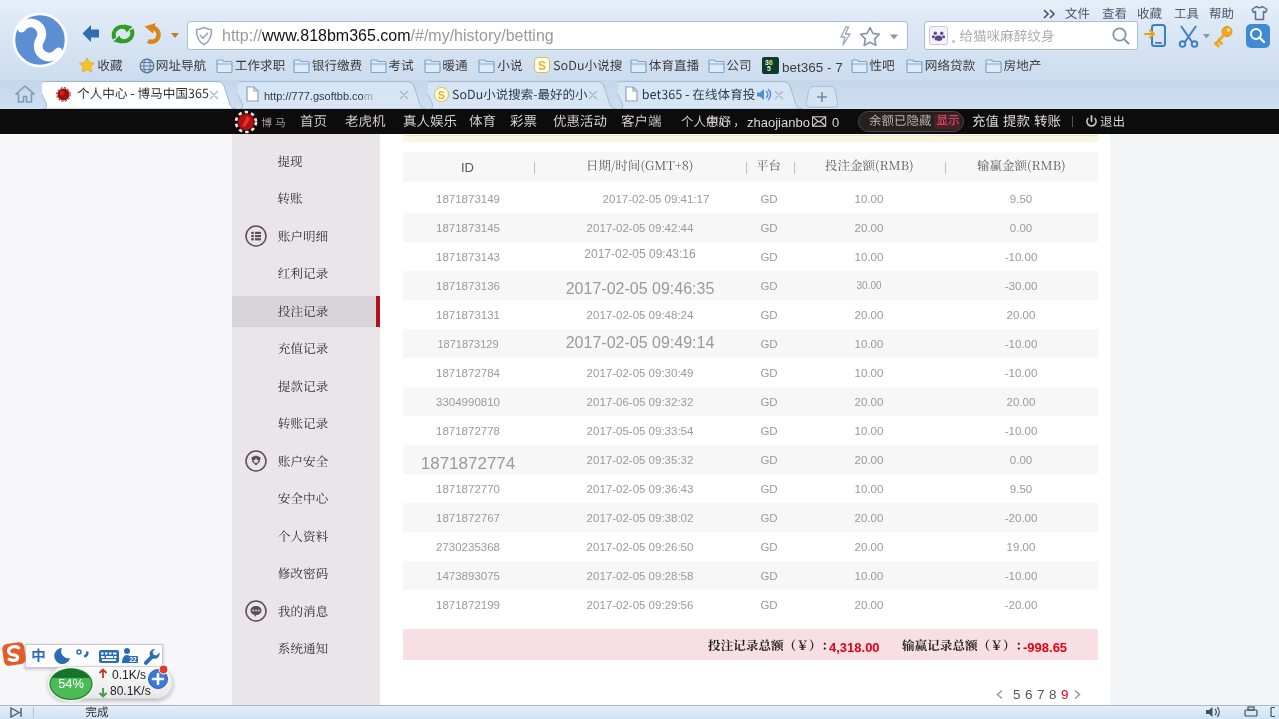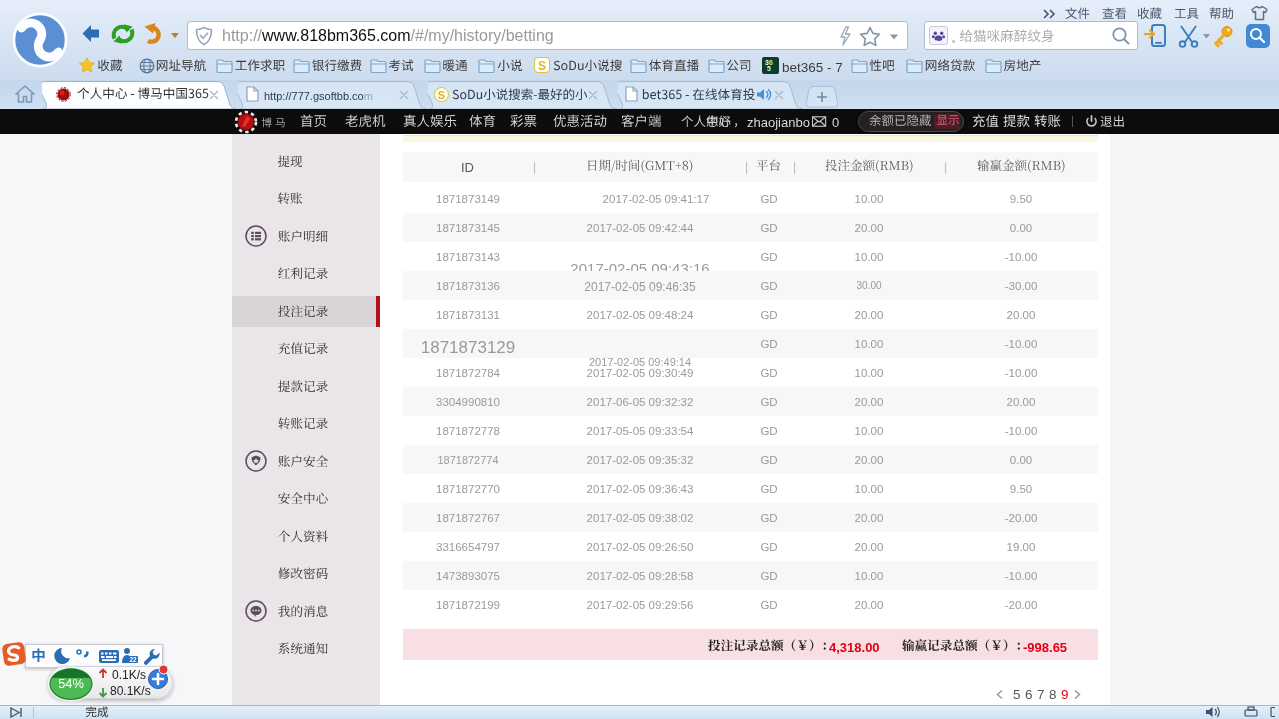--- a/index.html
+++ b/index.html
@@ -424,75 +424,75 @@
 <div class="lat" style="left:769px;top:193px;font-size:11.5px;color:#9a9a9a;transform:translateX(-50%)">GD</div>
 <div class="lat" style="left:869px;top:193px;font-size:11.5px;color:#9a9a9a;transform:translateX(-50%)">10.00</div>
 <div class="lat" style="left:1021px;top:193px;font-size:11.5px;color:#9a9a9a;transform:translateX(-50%)">9.50</div>
 <div class="abs" style="left:403px;top:213px;width:695px;height:29px;background:#f7f7f7"></div>
 <div class="lat" style="left:468px;top:222px;font-size:11.5px;color:#9a9a9a;transform:translateX(-50%)">1871873145</div>
 <div class="lat" style="left:640px;top:222px;font-size:11.5px;color:#9a9a9a;transform:translateX(-50%)">2017-02-05 09:42:44</div>
 <div class="lat" style="left:769px;top:222px;font-size:11.5px;color:#9a9a9a;transform:translateX(-50%)">GD</div>
 <div class="lat" style="left:869px;top:222px;font-size:11.5px;color:#9a9a9a;transform:translateX(-50%)">20.00</div>
 <div class="lat" style="left:1021px;top:222px;font-size:11.5px;color:#9a9a9a;transform:translateX(-50%)">0.00</div>
 <div class="lat" style="left:468px;top:251px;font-size:11.5px;color:#9a9a9a;transform:translateX(-50%)">1871873143</div>
-<div class="lat" style="left:640px;top:260px;font-size:15px;color:#9a9a9a;transform:translateX(-50%)">2017-02-05 09:43:16</div>
+<div class="lat" style="left:640px;top:247px;font-size:12px;color:#9a9a9a;transform:translateX(-50%)">2017-02-05 09:43:16</div>
 <div class="lat" style="left:769px;top:251px;font-size:11.5px;color:#9a9a9a;transform:translateX(-50%)">GD</div>
 <div class="lat" style="left:869px;top:251px;font-size:11.5px;color:#9a9a9a;transform:translateX(-50%)">10.00</div>
 <div class="lat" style="left:1021px;top:251px;font-size:11.5px;color:#9a9a9a;transform:translateX(-50%)">-10.00</div>
 <div class="abs" style="left:403px;top:271px;width:695px;height:29px;background:#f7f7f7"></div>
 <div class="lat" style="left:468px;top:280px;font-size:11.5px;color:#9a9a9a;transform:translateX(-50%)">1871873136</div>
-<div class="lat" style="left:640px;top:280px;font-size:12px;color:#9a9a9a;transform:translateX(-50%)">2017-02-05 09:46:35</div>
+<div class="lat" style="left:640px;top:280px;font-size:16px;color:#9a9a9a;transform:translateX(-50%)">2017-02-05 09:46:35</div>
 <div class="lat" style="left:769px;top:280px;font-size:11.5px;color:#9a9a9a;transform:translateX(-50%)">GD</div>
 <div class="lat" style="left:869px;top:280px;font-size:10px;color:#9a9a9a;transform:translateX(-50%)">30.00</div>
 <div class="lat" style="left:1021px;top:280px;font-size:11.5px;color:#9a9a9a;transform:translateX(-50%)">-30.00</div>
 <div class="lat" style="left:468px;top:309px;font-size:11.5px;color:#9a9a9a;transform:translateX(-50%)">1871873131</div>
 <div class="lat" style="left:640px;top:309px;font-size:11.5px;color:#9a9a9a;transform:translateX(-50%)">2017-02-05 09:48:24</div>
 <div class="lat" style="left:769px;top:309px;font-size:11.5px;color:#9a9a9a;transform:translateX(-50%)">GD</div>
 <div class="lat" style="left:869px;top:309px;font-size:11.5px;color:#9a9a9a;transform:translateX(-50%)">20.00</div>
 <div class="lat" style="left:1021px;top:309px;font-size:11.5px;color:#9a9a9a;transform:translateX(-50%)">20.00</div>
 <div class="abs" style="left:403px;top:329px;width:695px;height:29px;background:#f7f7f7"></div>
-<div class="lat" style="left:468px;top:338px;font-size:17px;color:#9a9a9a;transform:translateX(-50%)">1871873129</div>
-<div class="lat" style="left:640px;top:356px;font-size:11px;color:#9a9a9a;transform:translateX(-50%)">2017-02-05 09:49:14</div>
+<div class="lat" style="left:468px;top:338px;font-size:11px;color:#9a9a9a;transform:translateX(-50%)">1871873129</div>
+<div class="lat" style="left:640px;top:334px;font-size:16px;color:#9a9a9a;transform:translateX(-50%)">2017-02-05 09:49:14</div>
 <div class="lat" style="left:769px;top:338px;font-size:11.5px;color:#9a9a9a;transform:translateX(-50%)">GD</div>
 <div class="lat" style="left:869px;top:338px;font-size:11.5px;color:#9a9a9a;transform:translateX(-50%)">10.00</div>
 <div class="lat" style="left:1021px;top:338px;font-size:11.5px;color:#9a9a9a;transform:translateX(-50%)">-10.00</div>
 <div class="lat" style="left:468px;top:367px;font-size:11.5px;color:#9a9a9a;transform:translateX(-50%)">1871872784</div>
 <div class="lat" style="left:640px;top:367px;font-size:11.5px;color:#9a9a9a;transform:translateX(-50%)">2017-02-05 09:30:49</div>
 <div class="lat" style="left:769px;top:367px;font-size:11.5px;color:#9a9a9a;transform:translateX(-50%)">GD</div>
 <div class="lat" style="left:869px;top:367px;font-size:11.5px;color:#9a9a9a;transform:translateX(-50%)">10.00</div>
 <div class="lat" style="left:1021px;top:367px;font-size:11.5px;color:#9a9a9a;transform:translateX(-50%)">-10.00</div>
 <div class="abs" style="left:403px;top:387px;width:695px;height:29px;background:#f7f7f7"></div>
 <div class="lat" style="left:468px;top:396px;font-size:11.5px;color:#9a9a9a;transform:translateX(-50%)">3304990810</div>
 <div class="lat" style="left:640px;top:396px;font-size:11.5px;color:#9a9a9a;transform:translateX(-50%)">2017-06-05 09:32:32</div>
 <div class="lat" style="left:769px;top:396px;font-size:11.5px;color:#9a9a9a;transform:translateX(-50%)">GD</div>
 <div class="lat" style="left:869px;top:396px;font-size:11.5px;color:#9a9a9a;transform:translateX(-50%)">20.00</div>
 <div class="lat" style="left:1021px;top:396px;font-size:11.5px;color:#9a9a9a;transform:translateX(-50%)">20.00</div>
 <div class="lat" style="left:468px;top:425px;font-size:11.5px;color:#9a9a9a;transform:translateX(-50%)">1871872778</div>
 <div class="lat" style="left:640px;top:425px;font-size:11.5px;color:#9a9a9a;transform:translateX(-50%)">2017-05-05 09:33:54</div>
 <div class="lat" style="left:769px;top:425px;font-size:11.5px;color:#9a9a9a;transform:translateX(-50%)">GD</div>
 <div class="lat" style="left:869px;top:425px;font-size:11.5px;color:#9a9a9a;transform:translateX(-50%)">10.00</div>
 <div class="lat" style="left:1021px;top:425px;font-size:11.5px;color:#9a9a9a;transform:translateX(-50%)">-10.00</div>
 <div class="abs" style="left:403px;top:445px;width:695px;height:29px;background:#f7f7f7"></div>
-<div class="lat" style="left:468px;top:454px;font-size:11px;color:#9a9a9a;transform:translateX(-50%)">1871872774</div>
+<div class="lat" style="left:468px;top:454px;font-size:17px;color:#9a9a9a;transform:translateX(-50%)">1871872774</div>
 <div class="lat" style="left:640px;top:454px;font-size:11.5px;color:#9a9a9a;transform:translateX(-50%)">2017-02-05 09:35:32</div>
 <div class="lat" style="left:769px;top:454px;font-size:11.5px;color:#9a9a9a;transform:translateX(-50%)">GD</div>
 <div class="lat" style="left:869px;top:454px;font-size:11.5px;color:#9a9a9a;transform:translateX(-50%)">20.00</div>
 <div class="lat" style="left:1021px;top:454px;font-size:11.5px;color:#9a9a9a;transform:translateX(-50%)">0.00</div>
 <div class="lat" style="left:468px;top:483px;font-size:11.5px;color:#9a9a9a;transform:translateX(-50%)">1871872770</div>
 <div class="lat" style="left:640px;top:483px;font-size:11.5px;color:#9a9a9a;transform:translateX(-50%)">2017-02-05 09:36:43</div>
 <div class="lat" style="left:769px;top:483px;font-size:11.5px;color:#9a9a9a;transform:translateX(-50%)">GD</div>
 <div class="lat" style="left:869px;top:483px;font-size:11.5px;color:#9a9a9a;transform:translateX(-50%)">10.00</div>
 <div class="lat" style="left:1021px;top:483px;font-size:11.5px;color:#9a9a9a;transform:translateX(-50%)">9.50</div>
 <div class="abs" style="left:403px;top:503px;width:695px;height:29px;background:#f7f7f7"></div>
 <div class="lat" style="left:468px;top:512px;font-size:11.5px;color:#9a9a9a;transform:translateX(-50%)">1871872767</div>
 <div class="lat" style="left:640px;top:512px;font-size:11.5px;color:#9a9a9a;transform:translateX(-50%)">2017-02-05 09:38:02</div>
 <div class="lat" style="left:769px;top:512px;font-size:11.5px;color:#9a9a9a;transform:translateX(-50%)">GD</div>
 <div class="lat" style="left:869px;top:512px;font-size:11.5px;color:#9a9a9a;transform:translateX(-50%)">20.00</div>
 <div class="lat" style="left:1021px;top:512px;font-size:11.5px;color:#9a9a9a;transform:translateX(-50%)">-20.00</div>
-<div class="lat" style="left:468px;top:541px;font-size:11.5px;color:#9a9a9a;transform:translateX(-50%)">3316654797</div>
+<div class="lat" style="left:468px;top:541px;font-size:11.5px;color:#9a9a9a;transform:translateX(-50%)">2730235368</div>
 <div class="lat" style="left:640px;top:541px;font-size:11.5px;color:#9a9a9a;transform:translateX(-50%)">2017-02-05 09:26:50</div>
 <div class="lat" style="left:769px;top:541px;font-size:11.5px;color:#9a9a9a;transform:translateX(-50%)">GD</div>
 <div class="lat" style="left:869px;top:541px;font-size:11.5px;color:#9a9a9a;transform:translateX(-50%)">20.00</div>
 <div class="lat" style="left:1021px;top:541px;font-size:11.5px;color:#9a9a9a;transform:translateX(-50%)">19.00</div>
 <div class="abs" style="left:403px;top:561px;width:695px;height:29px;background:#f7f7f7"></div>
 <div class="lat" style="left:468px;top:570px;font-size:11.5px;color:#9a9a9a;transform:translateX(-50%)">1473893075</div>
 <div class="lat" style="left:640px;top:570px;font-size:11.5px;color:#9a9a9a;transform:translateX(-50%)">2017-02-05 09:28:58</div>
 <div class="lat" style="left:769px;top:570px;font-size:11.5px;color:#9a9a9a;transform:translateX(-50%)">GD</div>
 <div class="lat" style="left:869px;top:570px;font-size:11.5px;color:#9a9a9a;transform:translateX(-50%)">10.00</div>
 <div class="lat" style="left:1021px;top:570px;font-size:11.5px;color:#9a9a9a;transform:translateX(-50%)">-10.00</div>

